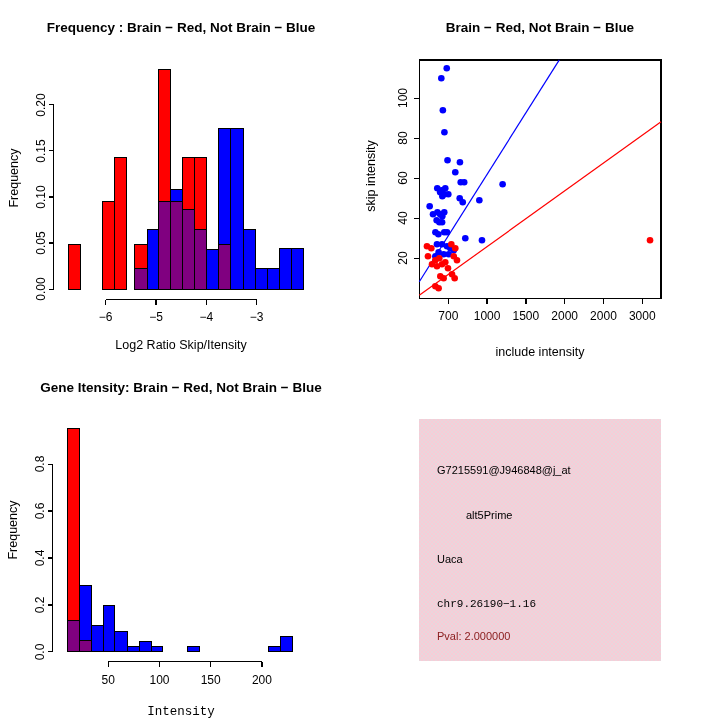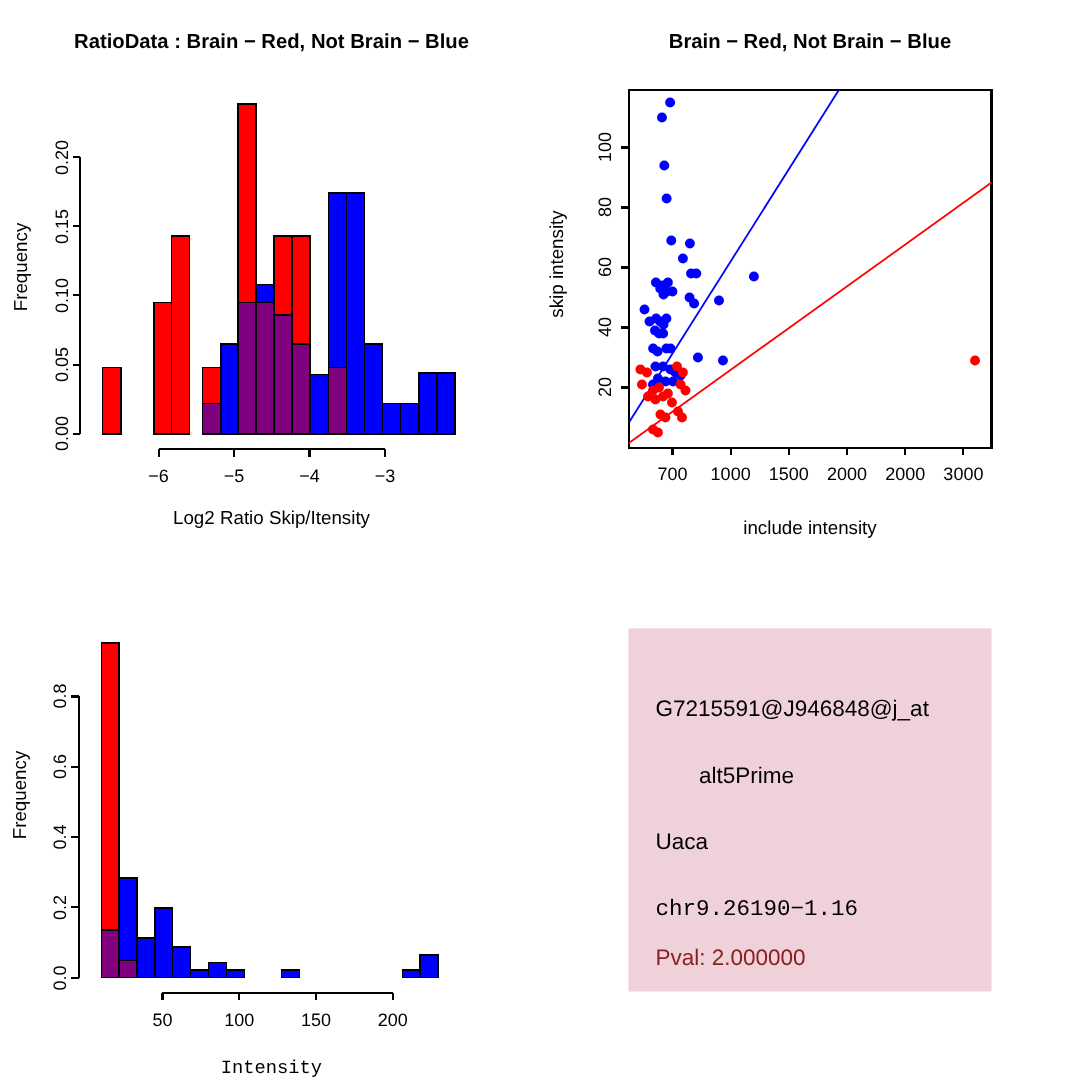--- a/index.html
+++ b/index.html
@@ -7,21 +7,21 @@
           font-family:"Liberation Sans",sans-serif;}
   #chart-svg{position:absolute;left:0;top:0;width:720px;height:720px;}
   .panel-title{position:absolute;font-size:13.5px;font-weight:bold;color:#000;text-align:center;white-space:nowrap;}
   .axis-label{position:absolute;font-size:12.5px;color:#000;text-align:center;white-space:nowrap;}
   .vlabel{position:absolute;font-size:12.5px;color:#000;white-space:nowrap;
           transform:translate(-50%,-50%) rotate(-90deg);}
   .tick{position:absolute;font-size:12px;color:#000;white-space:nowrap;
         transform:translate(-50%,-50%);}
   .tick.v{transform:translate(-50%,-50%) rotate(-90deg);}
   #info-box{position:absolute;left:419px;top:419px;width:242px;height:242px;}
-  .info-line{position:absolute;left:18px;font-size:15px;color:#000;white-space:nowrap;}
+  .info-line{position:absolute;left:18px;font-size:11px;color:#000;white-space:nowrap;}
 </style>
 </head>
 <body>
 
 <div id="figure">
 
   <svg id="chart-svg" xmlns="http://www.w3.org/2000/svg">
       <rect x="68.478" y="244.948" width="12.072000000000017" height="44.352000000000004" fill="#FF0000" stroke="#000" stroke-width="1" shape-rendering="crispEdges"></rect>
       <rect x="102.68200000000002" y="201.52" width="11.568999999999988" height="87.78" fill="#FF0000" stroke="#000" stroke-width="1" shape-rendering="crispEdges"></rect>
       <rect x="114.251" y="157.16800000000003" width="12.072000000000003" height="132.13199999999998" fill="#FF0000" stroke="#000" stroke-width="1" shape-rendering="crispEdges"></rect>
@@ -155,28 +155,29 @@
       <line x1="47.5" y1="558" x2="52.5" y2="558" stroke="#000" stroke-width="1.4" shape-rendering="crispEdges"></line>
       <line x1="47.5" y1="511.1500000000001" x2="52.5" y2="511.1500000000001" stroke="#000" stroke-width="1.4" shape-rendering="crispEdges"></line>
       <line x1="47.5" y1="464.30000000000007" x2="52.5" y2="464.30000000000007" stroke="#000" stroke-width="1.4" shape-rendering="crispEdges"></line>
       <line x1="108.3" y1="661.7" x2="261.9" y2="661.7" stroke="#000" stroke-width="1.4" shape-rendering="crispEdges"></line>
       <line x1="108.3" y1="661.7" x2="108.3" y2="666.7" stroke="#000" stroke-width="1.4" shape-rendering="crispEdges"></line>
       <line x1="159.5" y1="661.7" x2="159.5" y2="666.7" stroke="#000" stroke-width="1.4" shape-rendering="crispEdges"></line>
       <line x1="210.7" y1="661.7" x2="210.7" y2="666.7" stroke="#000" stroke-width="1.4" shape-rendering="crispEdges"></line>
       <line x1="261.9" y1="661.7" x2="261.9" y2="666.7" stroke="#000" stroke-width="1.4" shape-rendering="crispEdges"></line>
     </svg>
 
-  <div class="panel-title" style="left:20px;top:20px;width:322px;">RatioData : Brain − Red, Not Brain − Blue</div>
+  <div class="panel-title" style="left:20px;top:20px;width:322px;">Frequency : Brain − Red, Not Brain − Blue</div>
   <div class="vlabel" style="left:14px;top:178px;">Frequency</div>
   <div class="axis-label" style="left:20px;top:338px;width:322px;">Log2 Ratio Skip/Itensity</div>
 
   <div class="panel-title" style="left:380px;top:20px;width:320px;">Brain − Red, Not Brain − Blue</div>
   <div class="vlabel" style="left:371px;top:176px;">skip intensity</div>
   <div class="axis-label" style="left:380px;top:345px;width:320px;">include intensity</div>
 
+  <div class="panel-title" style="left:0px;top:380px;width:362px;">Gene Itensity: Brain − Red, Not Brain − Blue</div>
   <div class="vlabel" style="left:13px;top:530px;">Frequency</div>
   <div class="axis-label" style="left:20px;top:705px;width:322px;font-family:Liberation Mono, monospace;">Intensity</div>
 
   <div id="info-box" style="background-image: linear-gradient(45deg, rgb(247, 204, 215) 25%, transparent 25%, transparent 75%, rgb(247, 204, 215) 75%), linear-gradient(45deg, rgb(247, 204, 215) 25%, rgb(233, 214, 220) 25%, rgb(233, 214, 220) 75%, rgb(247, 204, 215) 75%); background-size: 4px 4px; background-position: 0px 0px, 2px 2px;">
 
     <div class="info-line" style="top: 45px; color: rgb(0, 0, 0);">G7215591@J946848@j_at</div>
     <div class="info-line" style="top: 90px; color: rgb(0, 0, 0); padding-left: 29px;">alt5Prime</div>
     <div class="info-line" style="top: 134px; color: rgb(0, 0, 0);">Uaca</div>
     <div class="info-line" style="top: 179px; color: rgb(0, 0, 0); font-family: Liberation Mono, monospace;">chr9.26190−1.16</div>
     <div class="info-line" style="top: 211px; color: rgb(139, 32, 32);">Pval: 2.000000</div>

